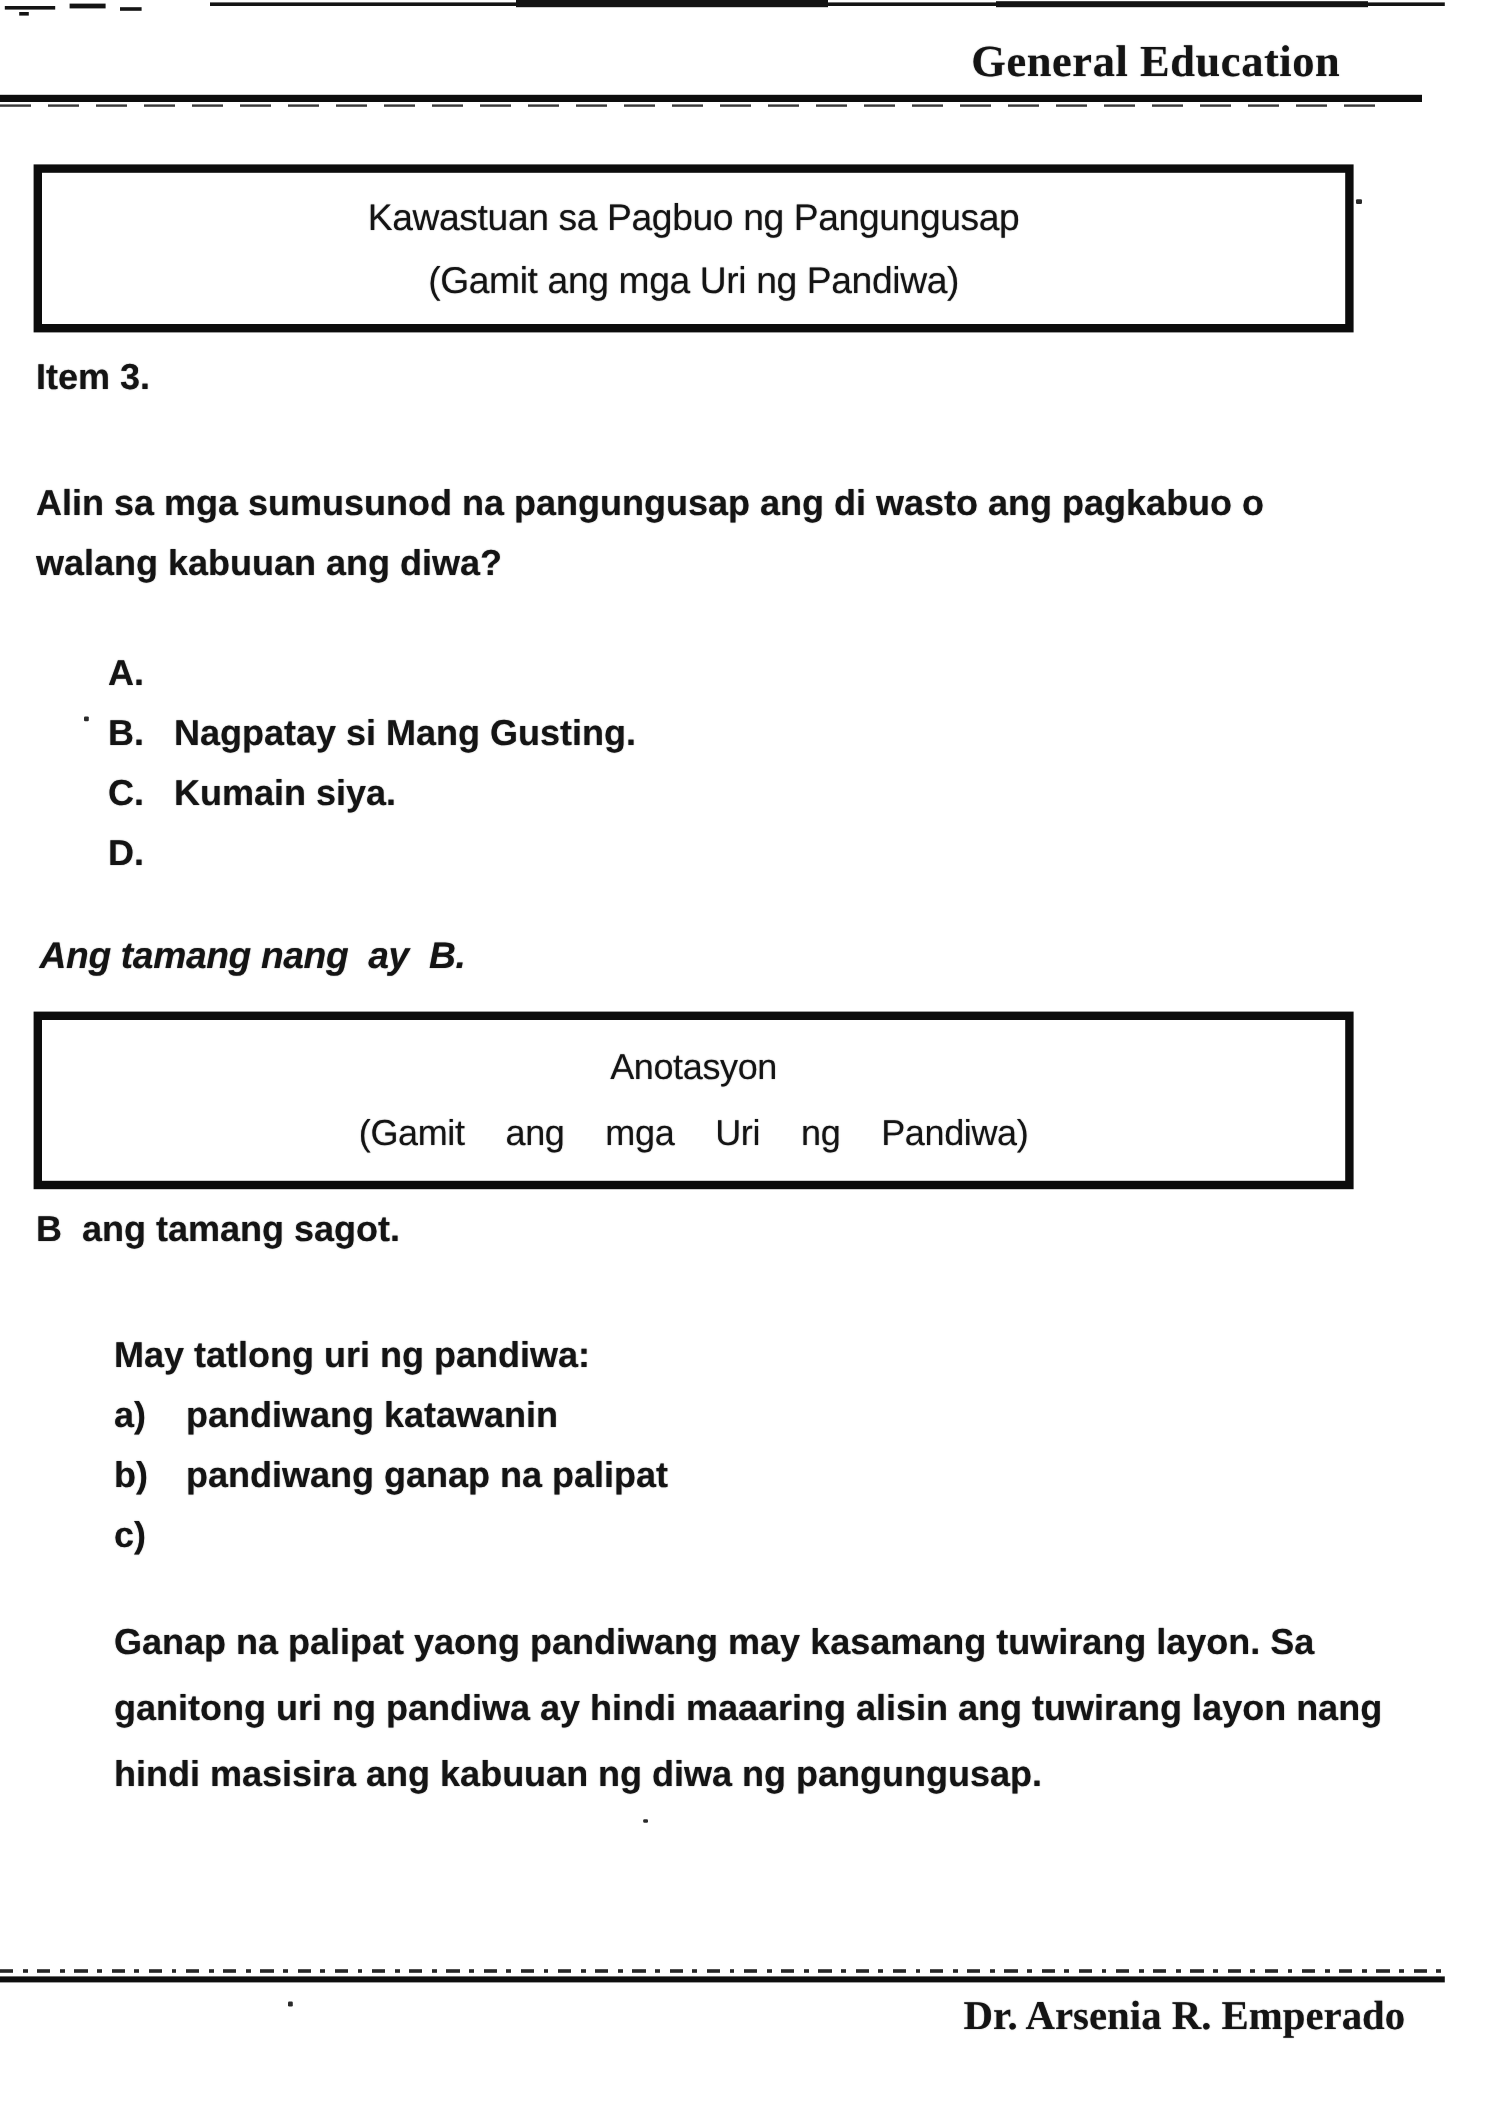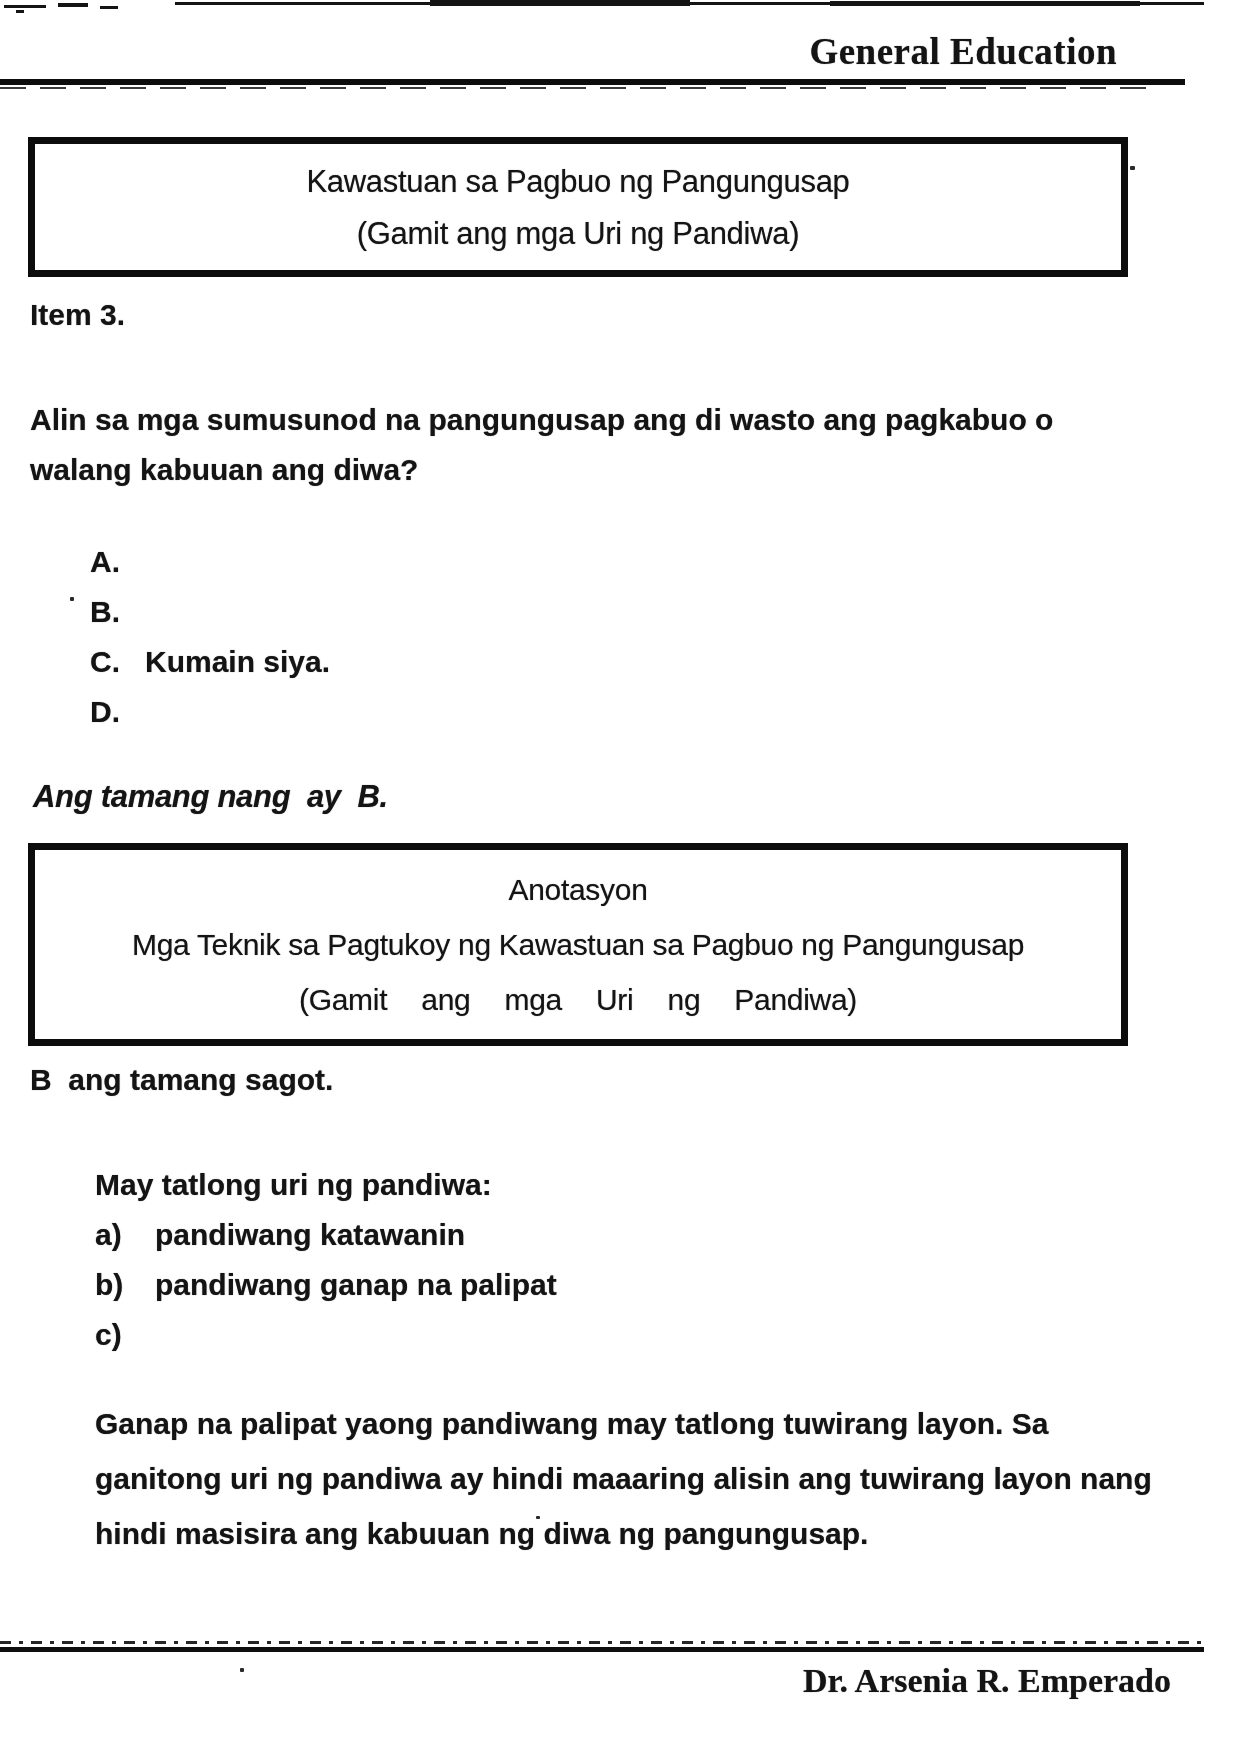--- a/index.html
+++ b/index.html
@@ -94,54 +94,54 @@
   <div class="item-label">Item 3.</div>
 
   <div class="question">Alin sa mga sumusunod na pangungusap ang di wasto ang pagkabuo o walang kabuuan ang diwa?</div>
 
   <div class="options">
     <div class="option-row">
       <span class="option-letter">A.</span>
     </div>
     <div class="option-row">
       <span class="option-letter">B.</span>
+      <span class="option-text">Nagpatay si Mang Gusting.</span>
     </div>
     <div class="option-row">
       <span class="option-letter">C.</span>
       <span class="option-text">Kumain siya.</span>
     </div>
     <div class="option-row">
       <span class="option-letter">D.</span>
     </div>
   </div>
 
   <div class="answer-line">Ang tamang nang  ay  B.</div>
 
   <div class="big-box anno-box">
     <div>Anotasyon</div>
-    <div>Mga Teknik sa Pagtukoy ng Kawastuan sa Pagbuo ng Pangungusap</div>
     <div class="anno-l3">(Gamit  ang  mga  Uri  ng  Pandiwa)</div>
   </div>
 
   <div class="answer-statement">B  ang tamang sagot.</div>
 
   <div class="verb-intro">May tatlong uri ng pandiwa:</div>
   <div class="verb-row">
     <span class="verb-letter">a)</span>
     <span>pandiwang katawanin</span>
   </div>
   <div class="verb-row">
     <span class="verb-letter">b)</span>
     <span>pandiwang ganap na palipat</span>
   </div>
   <div class="verb-row">
     <span class="verb-letter">c)</span>
   </div>
 
-  <div class="explanation">Ganap na palipat yaong pandiwang may tatlong tuwirang layon. Sa ganitong uri ng pandiwa ay hindi maaaring alisin ang tuwirang layon nang hindi masisira ang kabuuan ng diwa ng pangungusap.</div>
+  <div class="explanation">Ganap na palipat yaong pandiwang may kasamang tuwirang layon. Sa ganitong uri ng pandiwa ay hindi maaaring alisin ang tuwirang layon nang hindi masisira ang kabuuan ng diwa ng pangungusap.</div>
 
   <div class="footer">
     <div class="footer-dashes"></div>
     <div class="footer-solid"></div>
     <div class="footer-author">Dr. Arsenia R. Emperado</div>
   </div>
 
 </div>
 
 </body></html>

